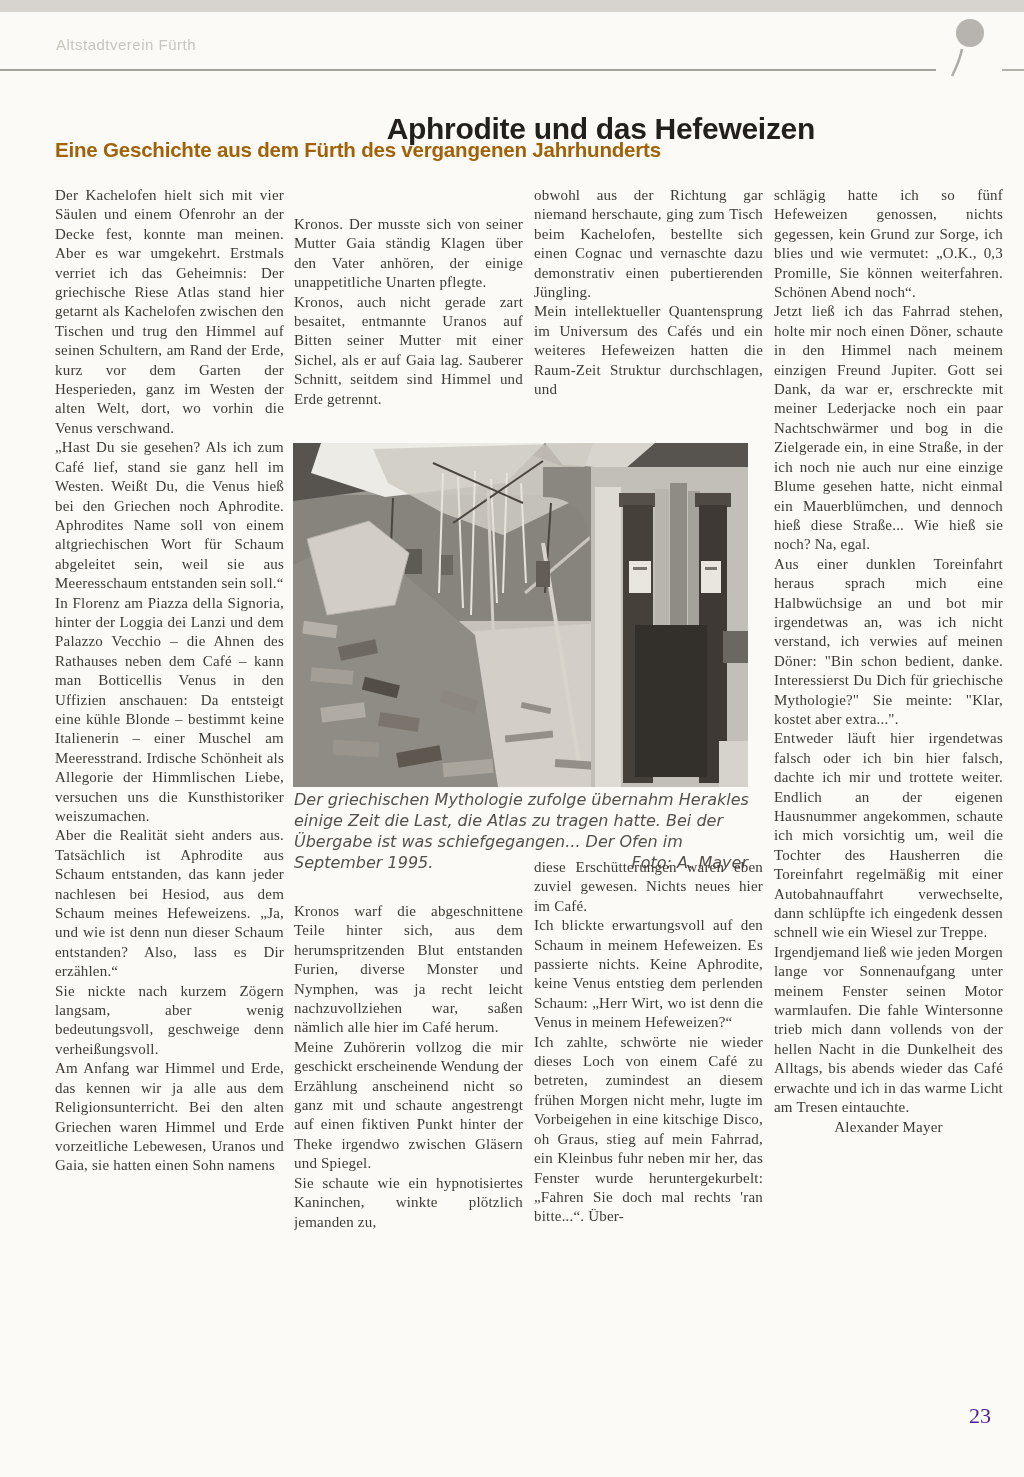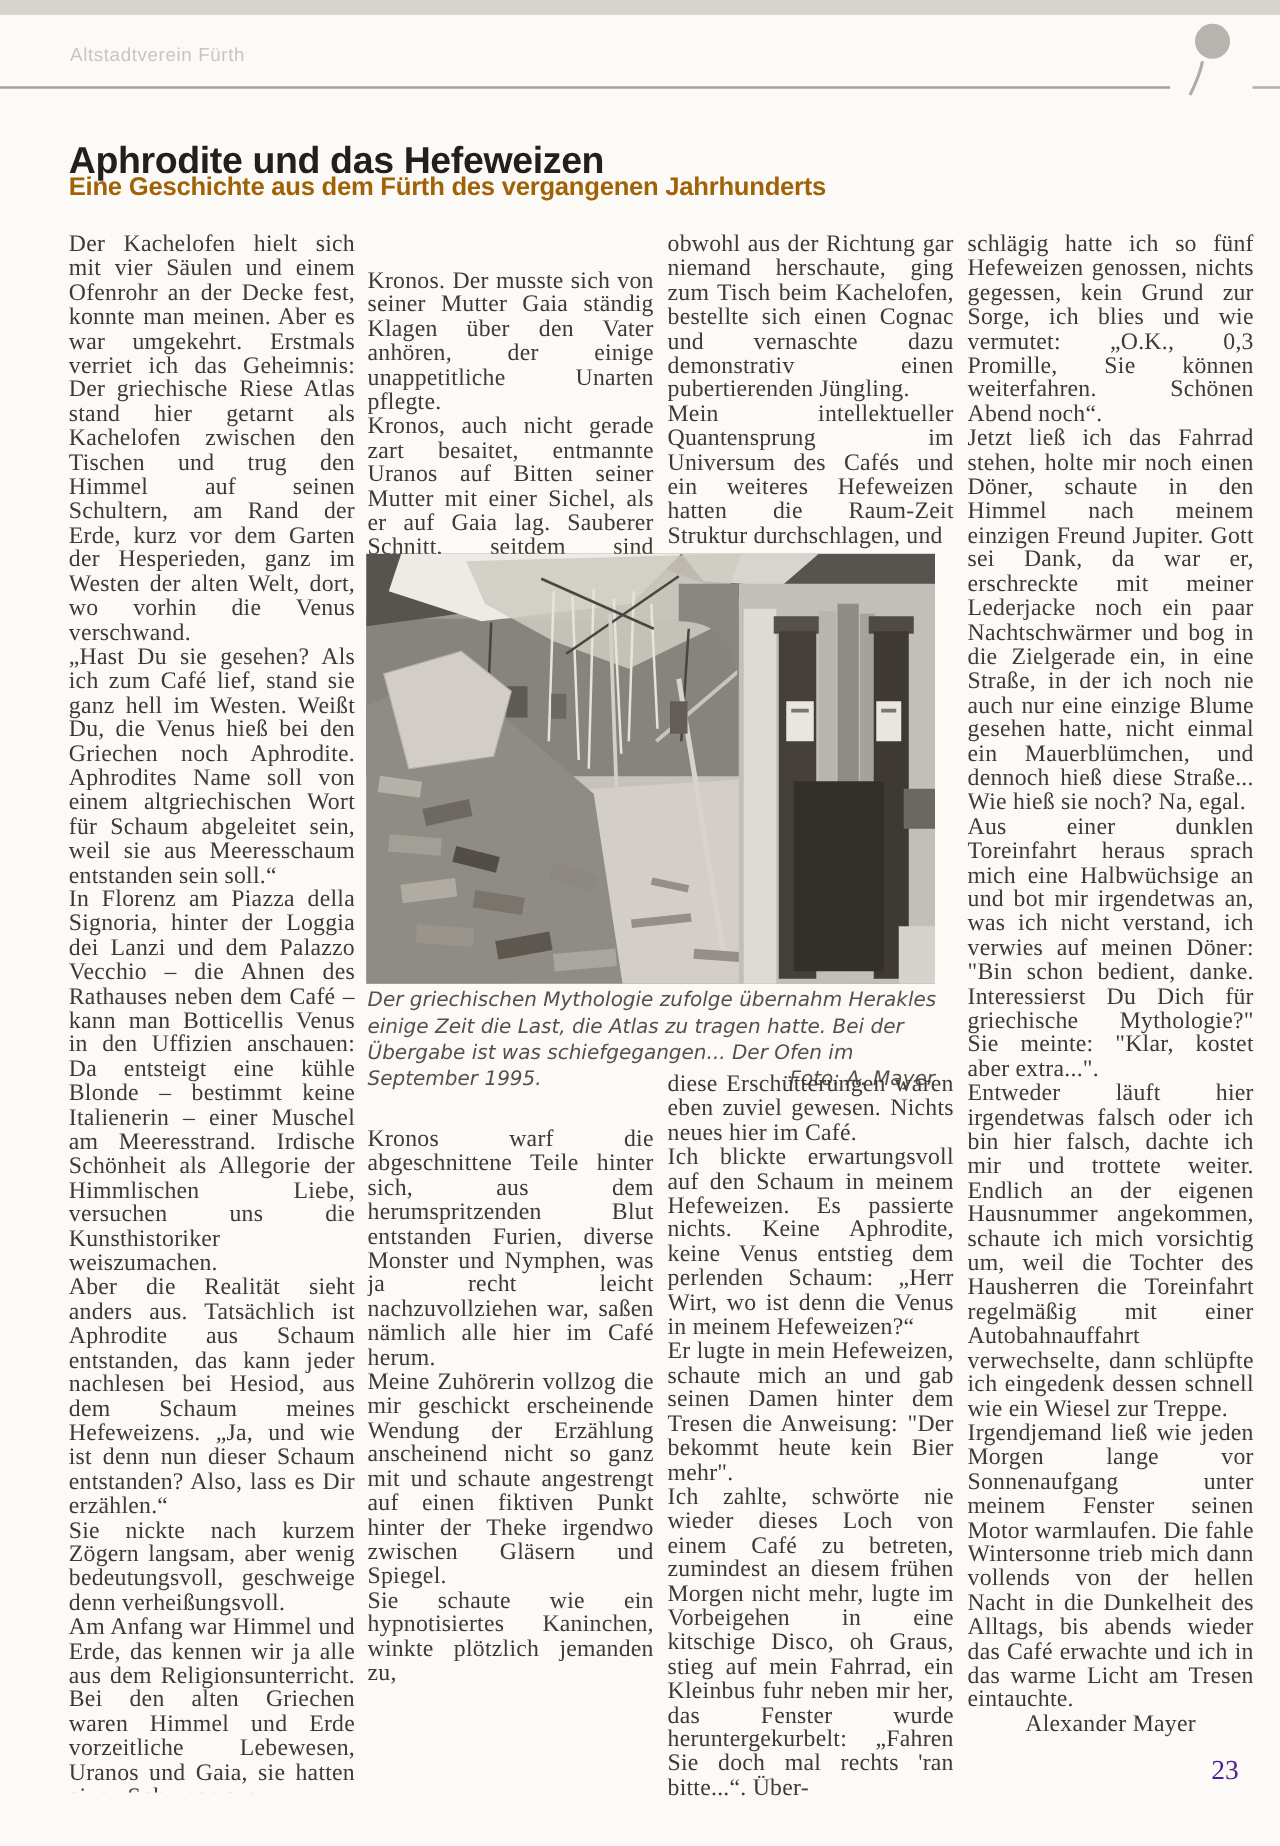--- a/index.html
+++ b/index.html
@@ -3,23 +3,23 @@
 <meta charset="utf-8">
 <style>
   html,body{margin:0;padding:0;}
   body{background:#d7d4cf;font-family:"Liberation Serif",serif;}
   .page{position:relative;width:1024px;height:1477px;background:#fbfaf7;overflow:hidden;margin:0 auto;}
   .topstrip{position:absolute;left:0;top:0;width:1024px;height:12px;background:#d7d4cf;}
   .brand{position:absolute;left:56px;top:36px;font:15px/18px "Liberation Sans",sans-serif;color:#c9c5bf;letter-spacing:.5px;}
   .rule-left{position:absolute;left:0;top:69px;width:936px;height:2px;background:#a5a19b;}
   .rule-right{position:absolute;left:1002px;top:69px;width:22px;height:2px;background:#b3afa9;}
   .logo{position:absolute;left:938px;top:8px;}
-  .title{position:absolute;left:55px;top:92px;width:760px;font:bold 30px/34px "Liberation Sans",sans-serif;color:#231f1c;letter-spacing:-.3px;}
+  .title{position:absolute;left:55px;top:92px;width:760px;font:bold 30px/34px "Liberation Sans",sans-serif;color:#231f1c;letter-spacing:-.3px;text-align:right;}
   .subtitle{position:absolute;left:55px;top:120px;width:820px;font:bold 20.5px/26px "Liberation Sans",sans-serif;color:#a16207;letter-spacing:-.2px;}
-  .col{position:absolute;width:229px;font-size:19px;line-height:19.4px;color:#3f3a33;text-align:justify;overflow:hidden;letter-spacing:.2px;}
+  .col{position:absolute;width:229px;font-size:15px;line-height:19.4px;color:#3f3a33;text-align:justify;overflow:hidden;letter-spacing:.2px;}
   .col p{margin:0;}
   .c1{left:55px;top:186px;height:1248px;}
   .c2t{left:294px;top:186px;height:257px;margin-top:29px;}
   .c3t{left:534px;top:186px;height:257px;}
   .c2b{left:294px;top:858px;height:584px;margin-top:44px;}
   .c3b{left:534px;top:858px;height:584px;}
   .c4{left:774px;top:186px;height:1248px;}
   .photo{position:absolute;left:293px;top:443px;width:455px;height:344px;background:#a8a5a0;}
   .photo svg{display:block;}
   .caption{position:absolute;left:294px;top:789px;width:456px;font:italic 16px/21px "DejaVu Sans",sans-serif;color:#55504a;}
@@ -154,21 +154,20 @@
 
   <div class="col c2b">
     <p>Kronos warf die abgeschnittene Teile hinter sich, aus dem herumspritzenden Blut entstanden Furien, diverse Monster und Nymphen, was ja recht leicht nachzuvollziehen war, saßen nämlich alle hier im Café herum.</p>
     <p>Meine Zuhörerin vollzog die mir geschickt erscheinende Wendung der Erzählung anscheinend nicht so ganz mit und schaute angestrengt auf einen fiktiven Punkt hinter der Theke irgendwo zwischen Gläsern und Spiegel.</p>
     <p>Sie schaute wie ein hypnotisiertes Kaninchen, winkte plötzlich jemanden zu,</p>
   </div>
 
   <div class="col c3b">
     <p>diese Erschütterungen waren eben zuviel gewesen. Nichts neues hier im Café.</p>
     <p>Ich blickte erwartungsvoll auf den Schaum in meinem Hefeweizen. Es passierte nichts. Keine Aphrodite, keine Venus entstieg dem perlenden Schaum: „Herr Wirt, wo ist denn die Venus in meinem Hefeweizen?“</p>
-    <p>Er lugte in mein Hefeweizen, schaute mich an und gab seinen Damen hinter dem Tresen die Anweisung: "Der bekommt heute kein Bier mehr".</p>
     <p>Ich zahlte, schwörte nie wieder dieses Loch von einem Café zu betreten, zumindest an diesem frühen Morgen nicht mehr, lugte im Vorbeigehen in eine kitschige Disco, oh Graus, stieg auf mein Fahrrad, ein Kleinbus fuhr neben mir her, das Fenster wurde heruntergekurbelt: „Fahren Sie doch mal rechts 'ran bitte...“. Über-</p>
   </div>
 
   <div class="col c4">
     <p>schlägig hatte ich so fünf Hefeweizen genossen, nichts gegessen, kein Grund zur Sorge, ich blies und wie vermutet: „O.K., 0,3 Promille, Sie können weiterfahren. Schönen Abend noch“.</p>
     <p>Jetzt ließ ich das Fahrrad stehen, holte mir noch einen Döner, schaute in den Himmel nach meinem einzigen Freund Jupiter. Gott sei Dank, da war er, erschreckte mit meiner Lederjacke noch ein paar Nachtschwärmer und bog in die Zielgerade ein, in eine Straße, in der ich noch nie auch nur eine einzige Blume gesehen hatte, nicht einmal ein Mauerblümchen, und dennoch hieß diese Straße... Wie hieß sie noch? Na, egal.</p>
     <p>Aus einer dunklen Toreinfahrt heraus sprach mich eine Halbwüchsige an und bot mir irgendetwas an, was ich nicht verstand, ich verwies auf meinen Döner: "Bin schon bedient, danke. Interessierst Du Dich für griechische Mythologie?" Sie meinte: "Klar, kostet aber extra...".</p>
     <p>Entweder läuft hier irgendetwas falsch oder ich bin hier falsch, dachte ich mir und trottete weiter. Endlich an der eigenen Hausnummer angekommen, schaute ich mich vorsichtig um, weil die Tochter des Hausherren die Toreinfahrt regelmäßig mit einer Autobahnauffahrt verwechselte, dann schlüpfte ich eingedenk dessen schnell wie ein Wiesel zur Treppe.</p>
     <p>Irgendjemand ließ wie jeden Morgen lange vor Sonnenaufgang unter meinem Fenster seinen Motor warmlaufen. Die fahle Wintersonne trieb mich dann vollends von der hellen Nacht in die Dunkelheit des Alltags, bis abends wieder das Café erwachte und ich in das warme Licht am Tresen eintauchte.</p>
     <p class="author">Alexander Mayer</p>

